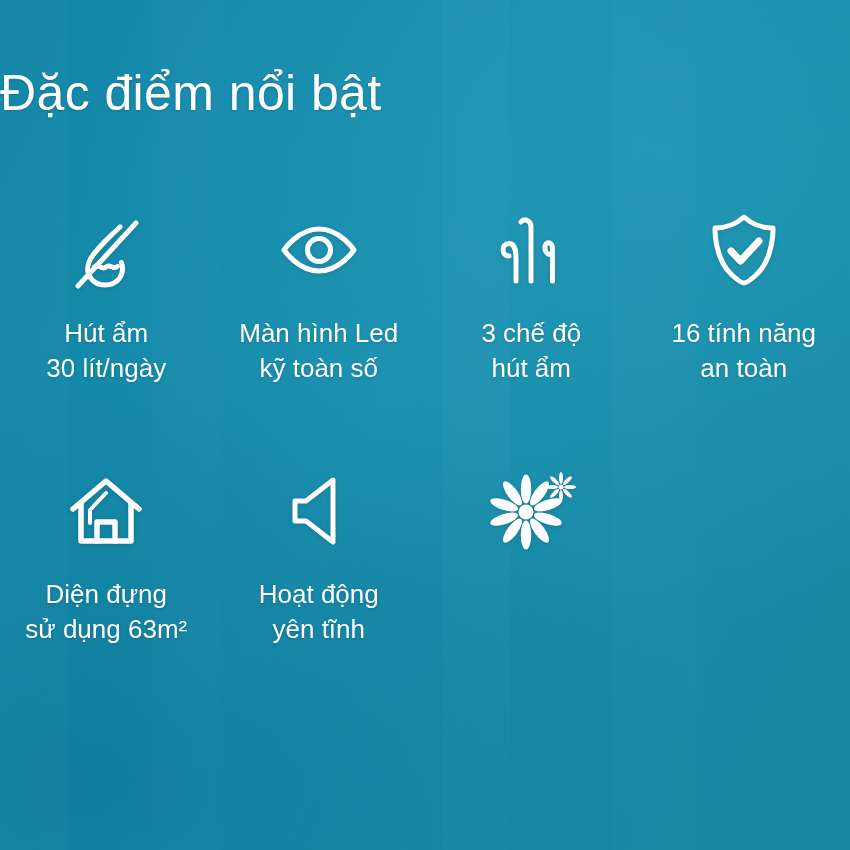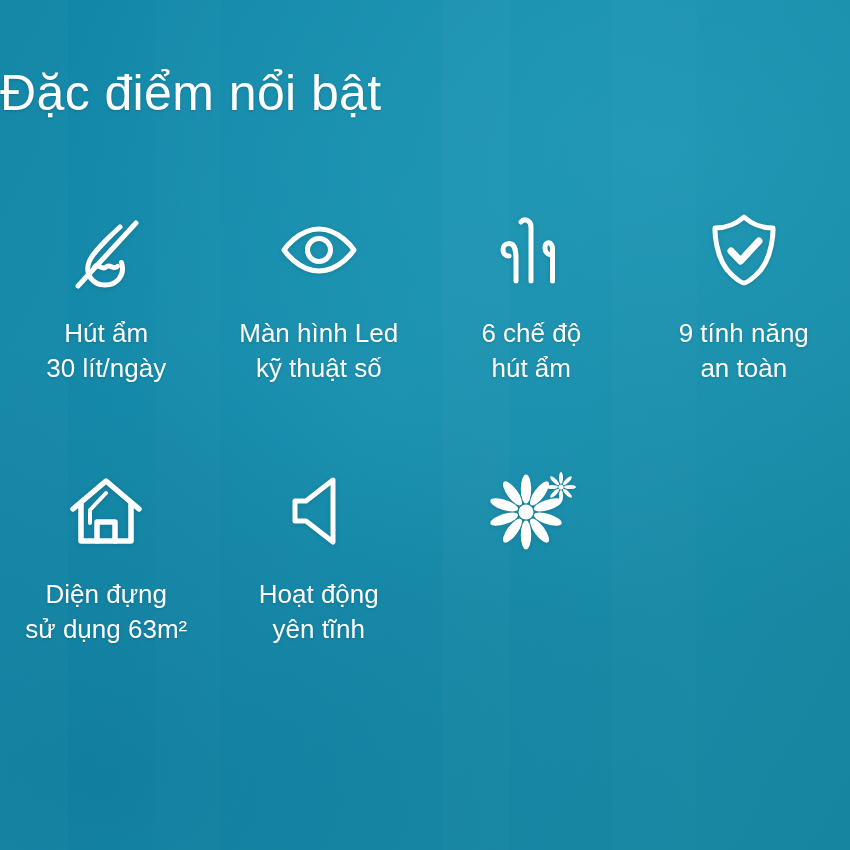--- a/index.html
+++ b/index.html
@@ -118,43 +118,43 @@
       </div>
 
       <div class="cell">
         <div class="icon-wrap">
           <svg width="86" height="86" viewBox="0 0 86 86" fill="none" stroke="#ffffff" stroke-width="5" stroke-linecap="round" stroke-linejoin="round">
             <path d="M8 43 C8 43 22 22 43 22 C64 22 78 43 78 43 C78 43 64 64 43 64 C22 64 8 43 8 43 Z"></path>
             <circle cx="43" cy="43" r="11.5"></circle>
           </svg>
         </div>
         <div class="caption">Màn hình Led
-kỹ thuật số</div>
+kỹ toàn số</div>
       </div>
 
       <div class="cell">
         <div class="icon-wrap">
           <svg width="86" height="86" viewBox="0 0 86 86" fill="none" stroke="#ffffff" stroke-width="5" stroke-linecap="round" stroke-linejoin="round">
             <path d="M21 49 C13 49 13 36.5 21 36.5 C28 36.5 28 46 28 52 L28 74"></path>
             <path d="M43 74 L43 20 C43 13 36 11 33 15"></path>
             <path d="M64.5 74 L64.5 42 C64.5 34 57 33.5 57 41 C57 48 64.5 48 64.5 48"></path>
           </svg>
         </div>
-        <div class="caption">6 chế độ
+        <div class="caption">3 chế độ
 hút ẩm</div>
       </div>
 
       <div class="cell">
         <div class="icon-wrap">
           <svg width="86" height="86" viewBox="0 0 86 86" fill="none" stroke="#ffffff" stroke-width="5" stroke-linecap="round" stroke-linejoin="round">
             <path d="M43 10 C53 19 65 21 72 21 C72 21 73 52 55 68 C49 73.5 45 76 43 76 C41 76 37 73.5 31 68 C13 52 14 21 14 21 C21 21 33 19 43 10 Z"></path>
             <path d="M30 44 L39.5 54 L58 34" stroke-width="7"></path>
           </svg>
         </div>
-        <div class="caption">9 tính năng
+        <div class="caption">16 tính năng
 an toàn</div>
       </div>
 
     </div>
 
     <div class="row row-2">
 
       <div class="cell">
         <div class="icon-wrap">
           <svg width="86" height="86" viewBox="0 0 86 86" fill="none" stroke="#ffffff" stroke-width="5.5" stroke-linecap="round" stroke-linejoin="round">

